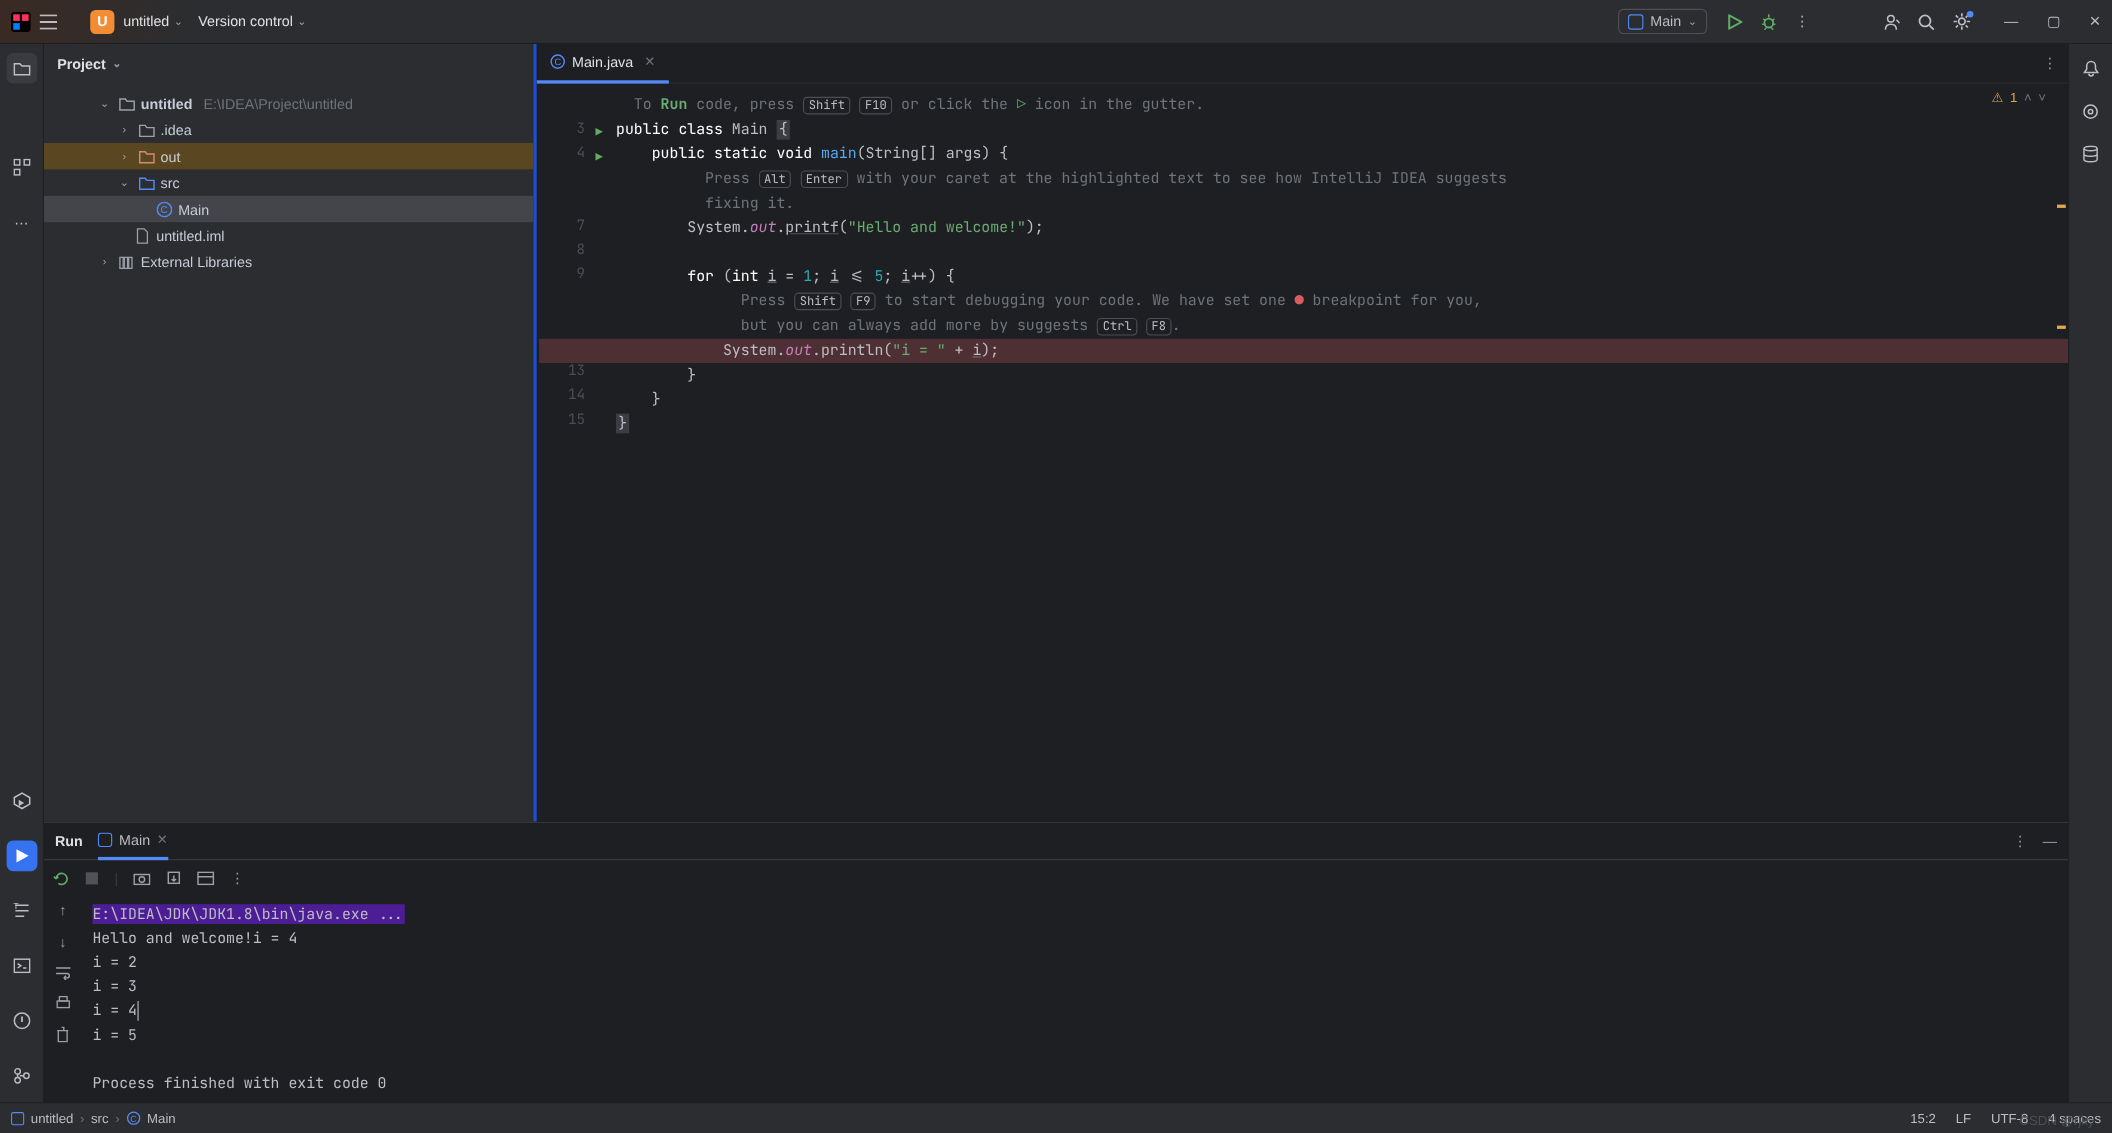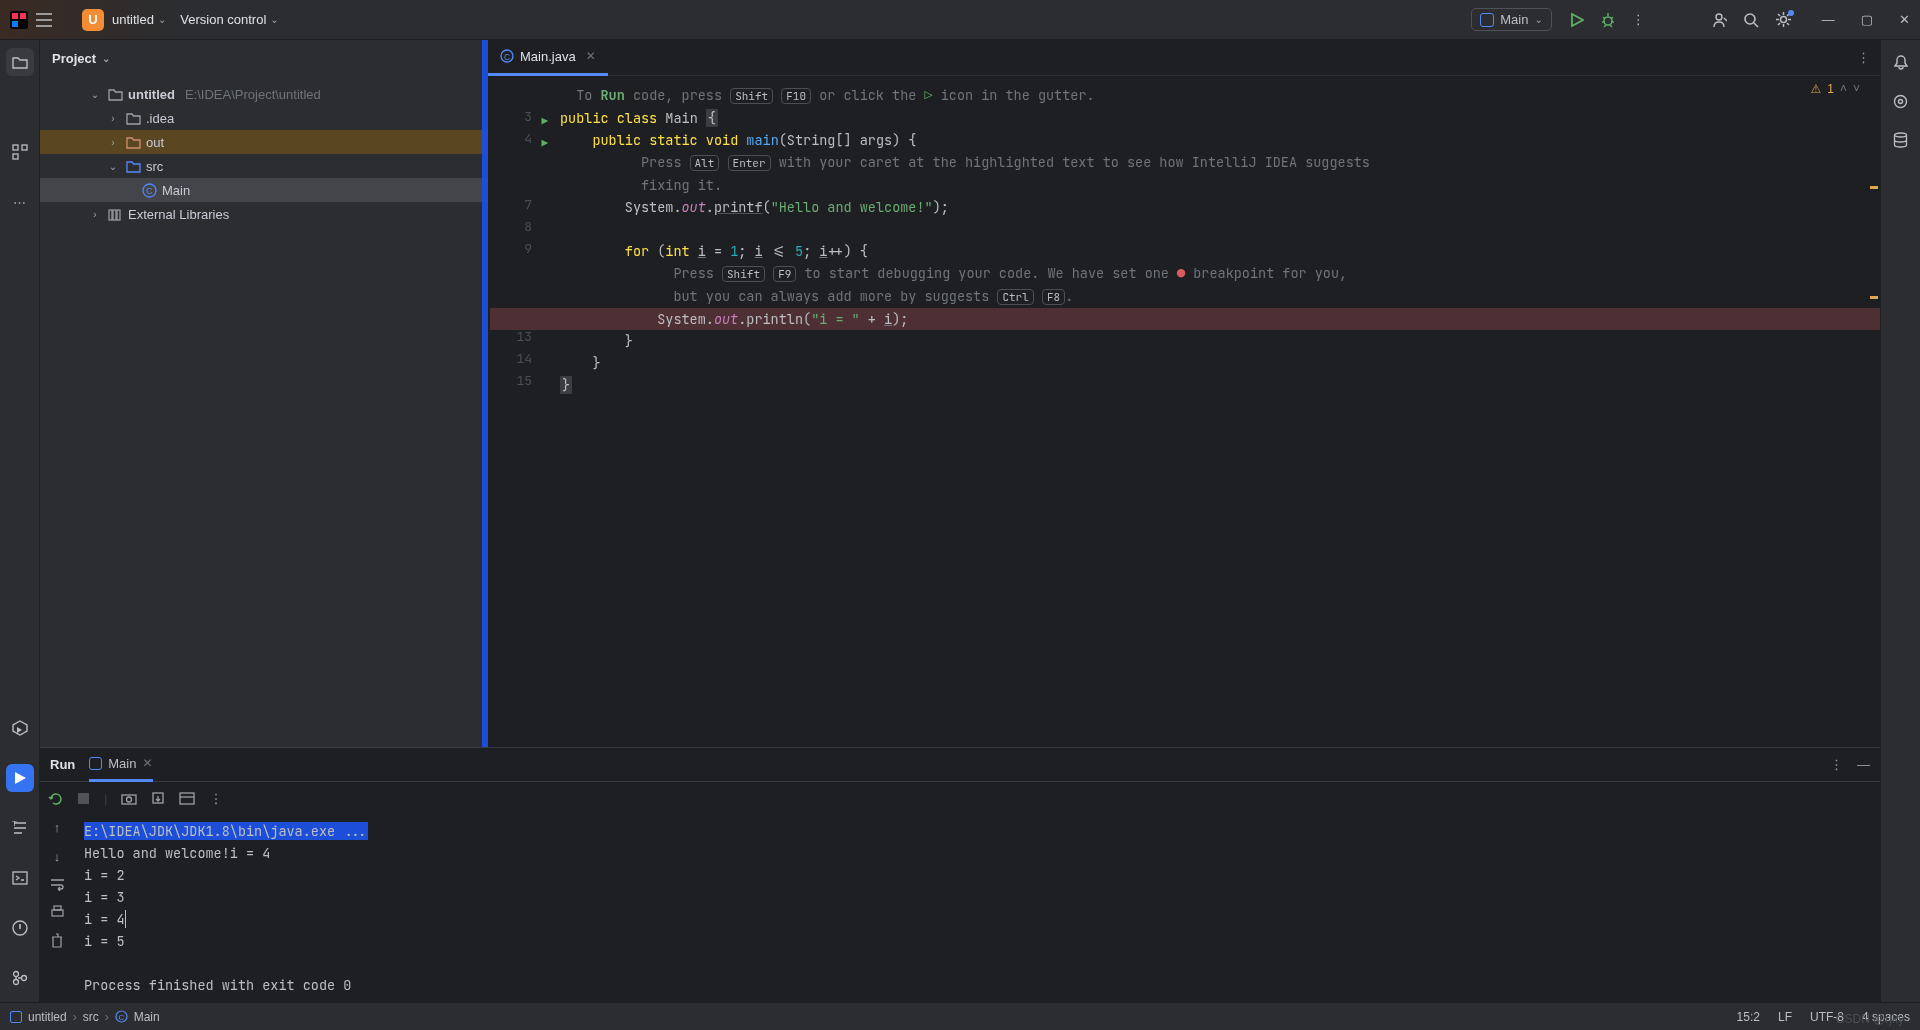--- a/index.html
+++ b/index.html
@@ -22,21 +22,21 @@
 
 .main-row { display:flex; height: calc(100% - 40px - 28px); }
 .left-rail { width:40px; background:#2b2d30; border-right:1px solid #1e1f22; display:flex; flex-direction:column; align-items:center; padding-top:8px; gap:22px; }
 .left-rail .ritem { width:28px; height:28px; display:flex; align-items:center; justify-content:center; border-radius:6px; cursor:pointer; color:#bcbec4; }
 .left-rail .ritem.active { background:#3573f0; color:#fff; }
 .right-rail { width:40px; background:#2b2d30; border-left:1px solid #1e1f22; display:flex; flex-direction:column; align-items:center; padding-top:14px; gap:22px; }
 .right-rail .ritem { cursor:pointer; color:#bcbec4; }
 
 .center-col { flex:1; display:flex; flex-direction:column; min-width:0; }
 .upper { display:flex; flex:1; min-height:0; }
-.project-panel { width:448px; background:#2b2d30; border-right:6px solid #1d4ed8; display:flex; flex-direction:column; }
+.project-panel { width:448px; background:#2b2d30; border-right:3px solid #1d4ed8; display:flex; flex-direction:column; }
 .pp-head { height:36px; display:flex; align-items:center; padding:0 12px; color:#dfe1e5; font-weight:600; gap:6px; }
 .pp-tree { padding:6px 0; }
 .tree-row { display:flex; align-items:center; height:24px; padding-left:10px; cursor:pointer; gap:4px; }
 .tree-row.selected { background:#43454a; }
 .tree-row.hover { background:#5a4620; }
 .tree-arrow { width:14px; font-size:10px; color:#9da0a8; text-align:center; }
 .tree-icon { width:18px; display:flex; justify-content:center; }
 .tree-label { color:#c9ccd6; }
 .tree-label.bold { font-weight:700; }
 .tree-muted { color:#6f737a; margin-left:6px; }
@@ -50,41 +50,41 @@
 .inspection { position:absolute; right:20px; top:42px; color:#e3a84e; font-size:12px; display:flex; align-items:center; gap:6px; }
 .inspection .nav { color:#6f737a; cursor:pointer; }
 .ed-body { flex:1; display:flex; overflow:hidden; position:relative; }
 .gutter { width:50px; text-align:right; padding-right:6px; padding-top:8px; color:#4b4e55; font-family: "JetBrains Mono", Consolas, monospace; font-size:13px; line-height:22px; }
 .gutter .g { height:22px; position:relative; }
 .gutter .run-tri { position:absolute; right:-16px; top:4px; color:#5fad65; font-size:11px; }
 .gutter .bp { position:absolute; right:-16px; top:6px; width:10px;height:10px;background:#db5c5c;border-radius:50%; }
 .code { padding-top:8px; padding-left:22px; font-family:"JetBrains Mono", Consolas, monospace; font-size:13.5px; line-height:22px; white-space:pre; color:#bcbec4; flex:1; position:relative; }
 .hint-box { color:#6f737a; line-height:22px; }
 .hint-key { border:1px solid #4b4e55; border-radius:4px; padding:0 4px; color:#bcbec4; font-size:11px; }
-.kw { color:#fde047; } .method-def { color:#56a8f5; } .cls { color:#bcbec4; }
+.kw { color:#ffffff; } .method-def { color:#56a8f5; } .cls { color:#bcbec4; }
 .str { color:#6aab73; } .field-italic { color:#c77dbb; font-style:italic; } .fn-under { text-decoration:underline solid #4e5157; }
 .var-under { text-decoration:underline solid #6f737a; }
 .num { color:#2aacb8; }
 .bp-line { background:#4d2f34; display:block; margin-left:-70px; padding-left:70px; }
 .caret-block { background:#3b3d42; padding:0 2px; }
 .err-stripe { position:absolute; right:0; top:0; bottom:0; width:12px; }
 .err-stripe .m { position:absolute; right:2px; width:8px; height:3px; }
 
 .run-panel { height: 255px; border-top:1px solid #393b40; background:#1e1f22; display:flex; flex-direction:column; }
 .rp-tabs { height:34px; display:flex; align-items:center; padding:0 10px; gap:14px; border-bottom:1px solid #393b40; }
 .rp-title { font-weight:700; color:#dfe1e5; }
 .rp-tab { display:flex; align-items:center; gap:6px; height:34px; border-bottom:3px solid #548af7; cursor:pointer; }
 .rp-tab .close { color:#6f737a; font-size:12px; }
 .rp-tabs .right-ctrl { margin-left:auto; display:flex; gap:14px; color:#9da0a8; }
 .rp-toolbar { height:34px; display:flex; align-items:center; padding:0 8px; gap:14px; color:#9da0a8; }
 .rp-toolbar .sep { color:#393b40; }
 .rp-body { flex:1; display:flex; }
 .rp-left { width:34px; display:flex; flex-direction:column; align-items:center; padding-top:6px; gap:14px; color:#9da0a8; }
 .rp-console { flex:1; font-family:"JetBrains Mono", Consolas, monospace; font-size:13.5px; line-height:22px; padding:6px 10px; color:#bcbec4; white-space:pre; }
-.rp-console .cmdline { background:#1d4ed8; }
+.rp-console .cmdline { background:#4c1d95; }
 .caret { border-right:1.5px solid #bcbec4; animation:none; }
 
 .statusbar { height:28px; background:#2b2d30; border-top:1px solid #1e1f22; display:flex; align-items:center; padding:0 10px; gap:6px; color:#bcbec4; font-size:12px; }
 .statusbar .crumb { display:flex; align-items:center; gap:6px; }
 .statusbar .chev2 { color:#6f737a; }
 .statusbar .right { margin-left:auto; display:flex; gap:18px; }
 .watermark { position:absolute; right:16px; bottom:4px; color:#4b4e55; font-size:12px; display:flex; align-items:center; gap:4px; }
 svg { display:block; }
 </style>
 </head>
@@ -260,20 +260,28 @@
             <span class="tree-label">src</span>
           </div>
           <div class="tree-row selected" style="padding-left:100px">
             <span class="tree-icon">
               <svg width="15" height="15">
                   <circle cx="7.5" cy="7.5" r="6.5" fill="none" stroke="#548af7" stroke-width="1.3"></circle>
                   <text x="4" y="11" font-size="9" fill="#548af7">C</text>
                 </svg>
             </span>
             <span class="tree-label">Main</span>
+          </div>
+          <div class="tree-row" style="padding-left:80px">
+            <span class="tree-icon">
+              <svg width="13" height="15">
+                  <path d="M2 1h6l3 3v10H2z" fill="none" stroke="#9da0a8" stroke-width="1.2"></path>
+                </svg>
+            </span>
+            <span class="tree-label">untitled.iml</span>
           </div>
           <div class="tree-row" style="padding-left:48px">
             <span class="tree-arrow">›</span>
             <span class="tree-icon">
               <svg width="15" height="13">
                   <rect x="1" y="2" width="3" height="10" fill="none" stroke="#9da0a8" stroke-width="1.2"></rect>
                   <rect x="5" y="2" width="3" height="10" fill="none" stroke="#9da0a8" stroke-width="1.2"></rect>
                   <rect x="9" y="2" width="3" height="10" fill="none" stroke="#9da0a8" stroke-width="1.2"></rect>
                 </svg>
             </span>

